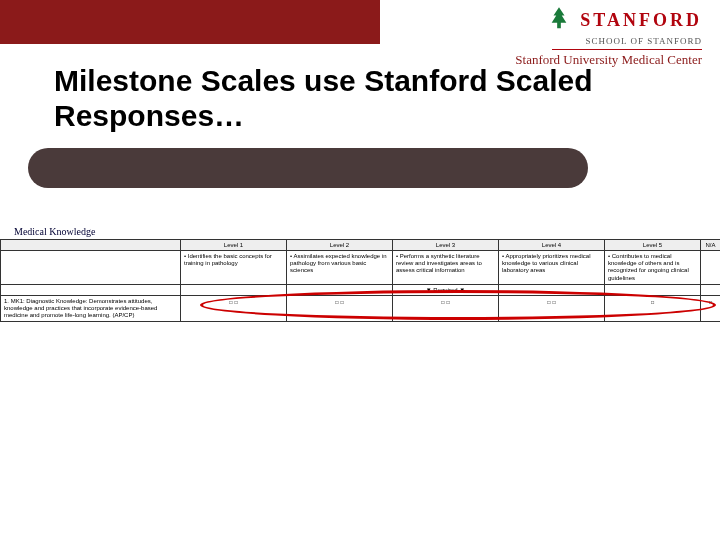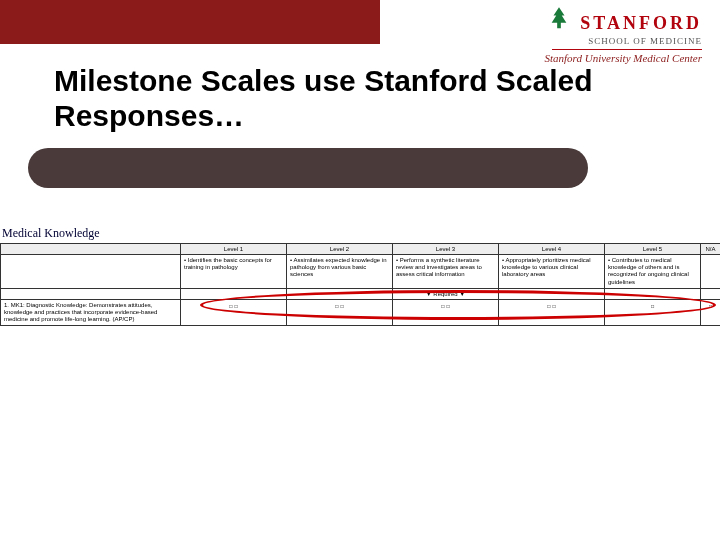--- a/index.html
+++ b/index.html
@@ -1,33 +1,33 @@
 <!DOCTYPE html>
 <html><head>
 <meta charset="utf-8">
 <style>
   html,body{margin:0;padding:0;width:720px;height:540px;background:#fff;font-family:Arial,Helvetica,sans-serif;overflow:hidden}
   .slide{position:relative;width:720px;height:540px}
   
   .topbar{position:absolute;top:0;left:0;width:380px;height:44px;background:#8b1a1a}
   
   .logo-block{position:absolute;top:6px;right:18px;text-align:right;font-size:0}
-  .logo-row{display:flex;align-items:flex-end;justify-content:flex-end;gap:10px}
+  .logo-row{display:flex;align-items:center;justify-content:flex-end;gap:10px}
   .tree{width:22px;height:28px}
   .brand{display:inline-block;font-family:"Times New Roman",serif;font-size:18px;letter-spacing:3px;color:#b1040e;font-weight:600}
   .school{font-family:"Times New Roman",serif;font-size:9px;letter-spacing:1px;color:#555;margin-top:2px}
   .rule{height:1px;background:#b1040e;margin:3px 0 2px auto;width:150px}
-  .tagline{font-family:"Times New Roman",serif;font-style:italic;font-size:11px;color:#8b1a1a}
+  .tagline{font-family:"Times New Roman",serif;font-size:13px;color:#8b1a1a}
   
   .title{position:absolute;top:64px;left:54px;right:40px;font-size:30px;font-weight:700;color:#000;line-height:1.15}
   
   .pill{position:absolute;top:148px;left:28px;width:560px;height:40px;background:#4a3a3a;border-radius:20px}
   
   .embed{position:absolute;top:224px;left:0;width:720px}
-  .sect{font-family:"Times New Roman",serif;font-size:12px;color:#003;padding:2px 2px}
+  .sect{font-family:"Times New Roman",serif;font-size:10px;color:#003;padding:2px 14px}
   table.mt{border-collapse:collapse;width:720px;table-layout:fixed}
   table.mt th,table.mt td{border:1px solid #333;font-size:6px;padding:2px 3px;vertical-align:top;color:#000}
   table.mt th{background:#eee;text-align:center;font-weight:400}
   .desc{font-size:6px;line-height:1.2}
   .caret-row td{text-align:center;font-size:7px;padding:0}
   .radio-row td{text-align:center;font-size:8px;padding:1px 0}
   .radio-row td span{font-family:monospace}
   
   .annot{position:absolute;top:290px;left:200px;width:510px;height:24px;border:3px solid #c00;border-radius:50%/50%;pointer-events:none}
 </style>
@@ -38,21 +38,21 @@
 
   <div class="topbar"></div>
 
   <div class="logo-block">
     <div class="logo-row">
       <svg class="tree" viewBox="0 0 24 30">
         <path d="M12 1 L6 10 H9 L4 18 H10 V24 H14 V18 H20 L15 10 H18 Z" fill="#1a7a3a"></path>
       </svg>
       <span class="brand">STANFORD</span>
     </div>
-    <div class="school">SCHOOL OF MEDICINE</div>
+    <div class="school">SCHOOL OF STANFORD</div>
     <div class="rule"></div>
     <div class="tagline">Stanford University Medical Center</div>
   </div>
 
   <div class="title">Milestone Scales use Stanford Scaled Responses…</div>
 
   <div class="pill"></div>
 
   <div class="embed">
     <div class="sect">Medical Knowledge</div>

